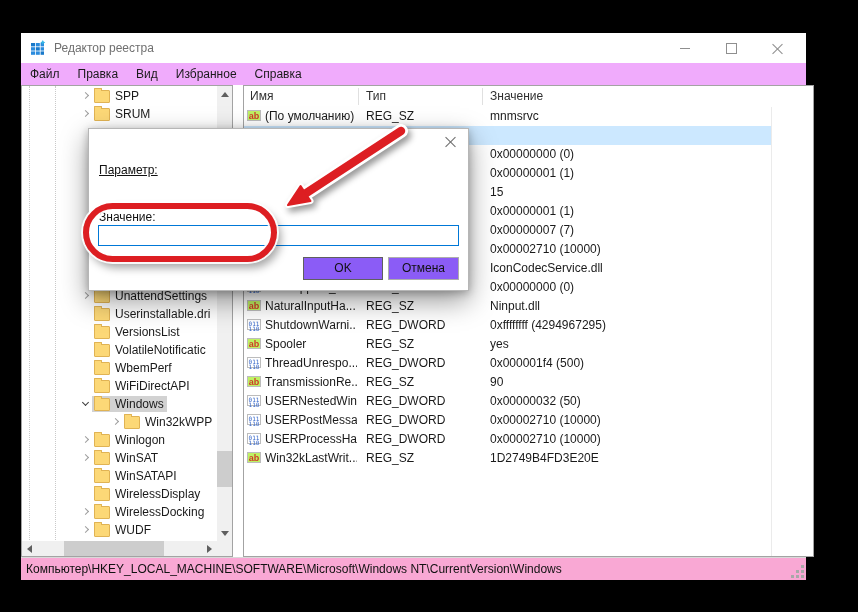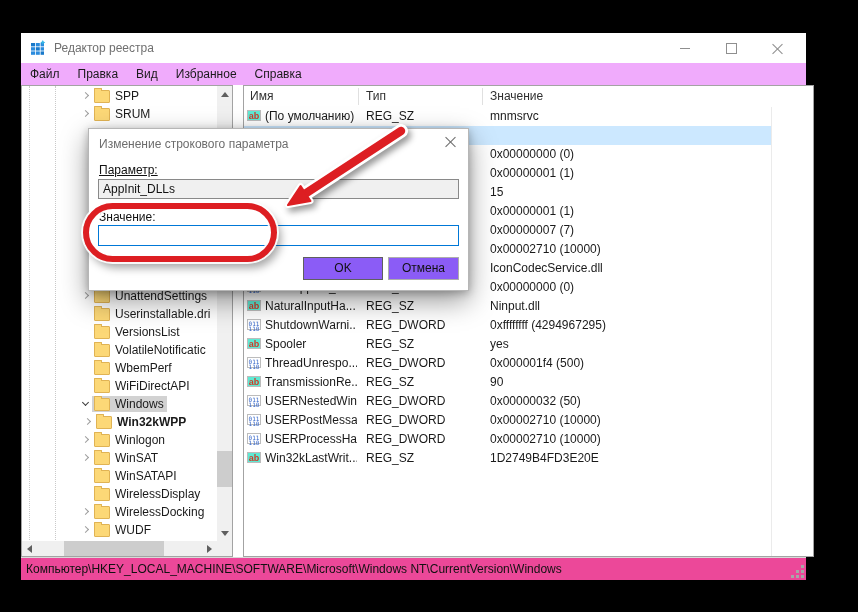--- a/index.html
+++ b/index.html
@@ -24,21 +24,21 @@
   .menuitem{padding:0 9px;color:#1b1b1b;}
 
   
   .treepanel{position:absolute;left:0;top:52px;width:212px;height:472px;background:#fff;border:1px solid #a3a3a3;box-sizing:border-box;overflow:hidden;}
   .listpanel{position:absolute;left:222px;top:52px;width:571px;height:472px;background:#fff;border:1px solid #a3a3a3;box-sizing:border-box;overflow:hidden;}
 
   
   .guide{position:absolute;top:0;height:458px;width:0;border-left:1px dotted #c9c9c9;}
   .tree-item{position:absolute;left:0;height:18px;display:flex;align-items:center;white-space:nowrap;width:100%;}
   .tree-item.lvl1{padding-left:58px;}
-  .tree-item.lvl2{padding-left:60px;font-weight:bold;}
+  .tree-item.lvl2{padding-left:88px;}
   .chev{width:12px;height:12px;position:relative;flex:none;}
   .chev.collapsed::before{content:"";position:absolute;left:3px;top:3px;width:4px;height:4px;
       border-right:1px solid #9d9d9d;border-top:1px solid #9d9d9d;transform:rotate(45deg);}
   .chev.expanded::before{content:"";position:absolute;left:3px;top:2px;width:4px;height:4px;
       border-right:1px solid #3c3c3c;border-top:1px solid #3c3c3c;transform:rotate(135deg);}
   .node{display:flex;align-items:center;padding:1px 3px 1px 2px;}
   .tree-item.sel .node{background:#d2d2d2;}
   .folder{position:relative;width:14px;height:11px;background:#fcd877;border:1px solid #e0b354;border-radius:1px;margin-right:5px;flex:none;}
   .folder::before{content:"";position:absolute;left:-1px;top:-3px;width:6px;height:2px;background:#fcd877;border:1px solid #e0b354;border-bottom:none;border-radius:1px 1px 0 0;}
 
@@ -60,27 +60,27 @@
   .hname{position:absolute;left:6px;top:3px;color:#303030;}
   .htype{position:absolute;left:122px;top:3px;color:#303030;}
   .hvalue{position:absolute;left:246px;top:3px;color:#303030;}
   .colend{position:absolute;left:527px;top:0;bottom:0;width:0;border-left:1px solid #ebebeb;}
   .lrow{position:absolute;left:0;width:527px;height:19px;}
   .lrow.sel{background:#cce8ff;}
   .cell-icon{position:absolute;left:3px;top:3px;}
   .cell-name{position:absolute;left:21px;top:2px;width:92px;overflow:hidden;white-space:nowrap;}
   .cell-type{position:absolute;left:122px;top:2px;width:114px;overflow:hidden;white-space:nowrap;}
   .cell-value{position:absolute;left:246px;top:2px;width:278px;overflow:hidden;white-space:nowrap;}
-  .ic-ab{width:14px;height:11px;border:1px solid #bcbcbc;background:#5eead4;color:#cf3a28;
+  .ic-ab{width:14px;height:11px;border:1px solid #bcbcbc;background:#bef264;color:#cf3a28;
          font-size:9px;font-weight:bold;line-height:10px;text-align:center;box-sizing:border-box;}
   .ic-dw{width:14px;height:11px;border:1px solid #bcbcbc;background:#fff;color:#3566c9;
          font-size:6px;line-height:5px;font-family:"DejaVu Sans Mono",monospace;text-align:center;box-sizing:border-box;padding-top:1px;}
 
   
-  .statusbar{position:absolute;left:0;bottom:0;width:100%;height:23px;background:#ec4899;border-top:1px solid #d9d9d9;box-sizing:border-box;}
+  .statusbar{position:absolute;left:0;bottom:0;width:100%;height:23px;background:#f9a8d4;border-top:1px solid #d9d9d9;box-sizing:border-box;}
   .statustext{position:absolute;left:5px;top:4px;color:#111;}
   .grip{position:absolute;right:2px;bottom:2px;}
 
   
   .dialog{position:absolute;left:88px;top:128px;width:381px;height:163px;background:#fff;
           border:1px solid #b6b6b6;box-sizing:border-box;z-index:40;
           box-shadow:0 10px 26px rgba(0,0,0,.40),0 2px 8px rgba(0,0,0,.25);}
   .dtitle{position:absolute;left:10px;top:8px;color:#6d6d6d;}
   .dclose{position:absolute;right:9px;top:5px;width:16px;height:16px;}
   .dclose::before,.dclose::after{content:"";position:absolute;left:7px;top:1px;width:1px;height:14px;background:#6d6d6d;}
@@ -436,24 +436,22 @@
           <rect x="10" y="5" width="3" height="3"></rect>
         <rect x="0" y="10" width="3" height="3"></rect>
           <rect x="5" y="10" width="3" height="3"></rect>
           <rect x="10" y="10" width="3" height="3"></rect>
       </g>
     </svg>
   </div>
 </div>
 
 <div class="dialog">
-  <span class="dtitle">Изменение строкового параметра</span>
   <div class="dclose"></div>
   <span class="dlabel1">Параметр:</span>
-  <div class="dfield">AppInit_DLLs</div>
   <span class="dlabel2">Значение:</span>
   <input class="dinput" type="text" value="" style="">
   <div class="dbtn ok">OK</div>
   <div class="dbtn cancel">Отмена</div>
 </div>
 
 <div class="anno-circle"></div>
 <svg class="anno-arrow" width="858" height="612" viewBox="0 0 858 612">
   <line x1="401" y1="131" x2="305.6" y2="193.5" stroke="#ffffff" stroke-width="14" stroke-linecap="round"></line>
   <polygon points="288,205 300.6,186 310.5,201" fill="#ffffff" stroke="#ffffff" stroke-width="6" stroke-linejoin="round"></polygon>

